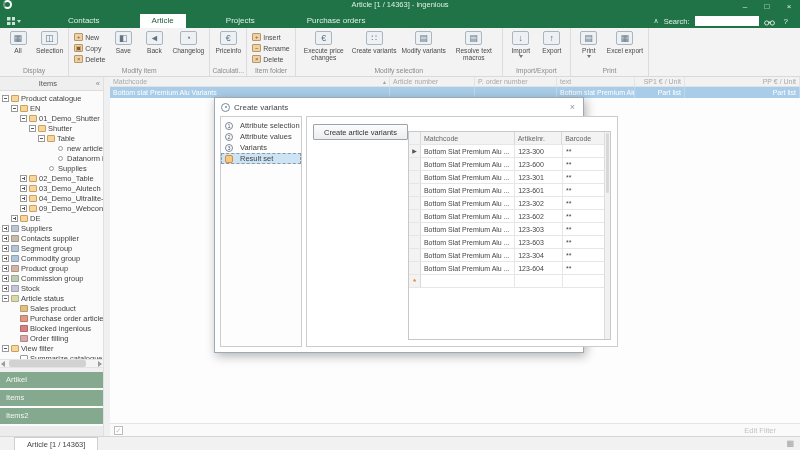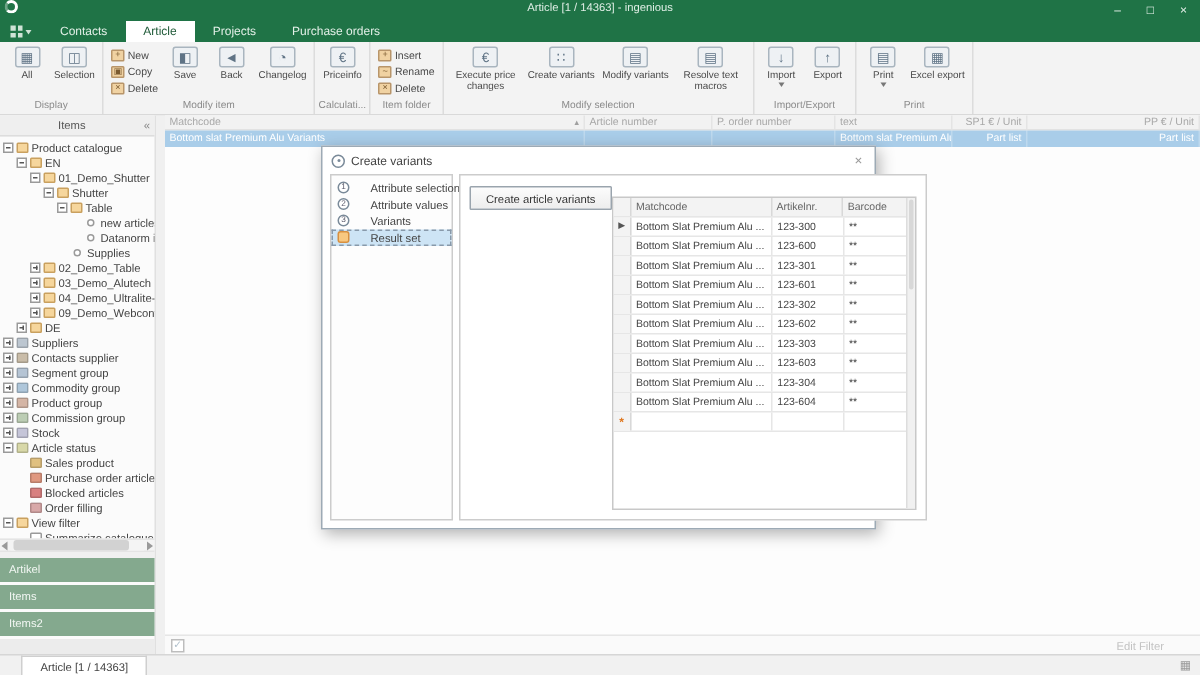--- a/index.html
+++ b/index.html
@@ -7,21 +7,21 @@
   .screen{position:relative;width:800px;height:450px;background:#f4f4f4;overflow:hidden;}
 
   
   .titlebar{height:14px;background:#1f7346;display:flex;color:#eaf3ec;position:relative;}
   .logo{width:9px;height:9px;border:2px solid #fff;border-radius:50%;margin-left:3px;border-left-color:rgba(255,255,255,.35);}
   .win-title{position:absolute;left:0;right:0;text-align:center;font-size:7.5px;color:#dfeee5;}
   .win-controls{margin-left:auto;display:flex;z-index:2;}
   .win-controls span{width:22px;text-align:center;font-size:8px;line-height:14px;color:#e8f2ec;}
 
   
-  .menubar{height:14px;background:#1f7346;display:flex;align-items:stretch;color:#eaf3ec;}
+  .menubar{height:14px;background:#1f7346;display:flex;align-items:stretch;color:#eaf3ec;gap:28px;}
   .appbtn{display:flex;align-items:center;gap:2px;padding:0 7px;}
   .appbtn .gridic{width:8px;height:8px;background:
      linear-gradient(#cfe3d6,#cfe3d6) 0 0/3.5px 3.5px no-repeat,
      linear-gradient(#cfe3d6,#cfe3d6) 100% 0/3.5px 3.5px no-repeat,
      linear-gradient(#cfe3d6,#cfe3d6) 0 100%/3.5px 3.5px no-repeat,
      linear-gradient(#cfe3d6,#cfe3d6) 100% 100%/3.5px 3.5px no-repeat;}
   .appbtn .caret{width:0;height:0;border-left:2.5px solid transparent;border-right:2.5px solid transparent;border-top:3px solid #cfe3d6;}
   .tab{font-size:8px;line-height:14px;padding:0 12px;color:#e2efe7;}
   .tab[data-active="true"]{background:#fff;color:#1f5a38;}
   .menu-right{margin-left:auto;display:flex;align-items:center;gap:5px;padding-right:8px;}
@@ -117,21 +117,21 @@
 
   
   .dialog{position:absolute;left:214px;top:97px;width:370px;height:256px;background:#fff;border:1px solid #9daab5;box-shadow:2px 3px 10px rgba(0,0,0,.3);display:flex;flex-direction:column;}
   .dlg-title{height:18px;display:flex;align-items:center;gap:4px;padding:0 6px;}
   .dlg-icon{width:9px;height:9px;border:1px solid #7a8a99;border-radius:50%;position:relative;}
   .dlg-icon::after{content:"";position:absolute;left:2.5px;top:2.5px;width:2px;height:2px;background:#7a8a99;border-radius:50%;}
   .dlg-title-text{font-size:8px;color:#444;flex:1;}
   .dlg-close{font-size:9px;color:#9a9a9a;padding:0 2px;}
   .dlg-body{flex:1;display:flex;gap:4px;padding:0 5px 5px 5px;}
   .steps{width:82px;border:1px solid #ccc;background:#fdfdfd;padding-top:3px;}
-  .step{height:11px;display:flex;gap:14px;padding:0 3px;border:1px dashed transparent;}
+  .step{height:11px;display:flex;align-items:center;gap:7px;padding:0 3px;border:1px dashed transparent;}
   .step[data-selected="true"]{background:#cde4f5;border-color:#8899aa;}
   .step-ic{width:8px;height:8px;border:1px solid #7a8a99;border-radius:50%;font-size:5.5px;line-height:7px;text-align:center;color:#556;flex:0 0 auto;background:#fff;}
   .step-ic[data-kind="result"]{border-radius:2px;background:#f8c880;border-color:#d89040;}
   .step-label{font-size:7.5px;color:#444;white-space:nowrap;}
   .dlg-right{flex:1;border:1px solid #ccc;background:#fff;display:flex;flex-direction:row;padding:7px 6px 6px 6px;position:relative;}
   .create-btn{align-self:flex-start;height:16px;border:1px solid #9aa4ad;background:linear-gradient(#fcfcfc,#ededed);font-size:7.5px;color:#333;padding:0 10px;border-radius:1px;}
   .dlg-table{margin-top:7px;flex:1;border:1px solid #c8c8c8;position:relative;overflow:hidden;background:#fff;}
   .dt-row{display:flex;height:13px;border-bottom:1px solid #e6e6e6;}
   .dt-head{background:#f3f3f3;}
   .dt-marker{width:12px;background:#f3f3f3;border-right:1px solid #d8d8d8;font-size:6px;line-height:13px;text-align:center;color:#555;flex:0 0 auto;}
@@ -164,20 +164,33 @@
     </span>
 
       <span class="tab" data-active="false">Contacts</span>
 
       <span class="tab" data-active="true">Article</span>
 
       <span class="tab" data-active="false">Projects</span>
 
       <span class="tab" data-active="false">Purchase orders</span>
 
+    <span class="menu-right">
+      <span class="chev">∧</span>
+      <span class="search-lb">Search:</span>
+      <input class="search-in" value="" style="">
+      <span class="binoc">
+        <svg width="11" height="9" viewBox="0 0 11 9">
+            <circle cx="2.7" cy="6" r="2.1" fill="none" stroke="#d9e8de" stroke-width="1"></circle>
+            <circle cx="8.3" cy="6" r="2.1" fill="none" stroke="#d9e8de" stroke-width="1"></circle>
+            <rect x="4.6" y="4.6" width="1.8" height="1.6" fill="#d9e8de"></rect>
+          </svg>
+      </span>
+      <span class="help">?</span>
+    </span>
   </div>
 
   <div class="ribbon">
 
     <div class="rgroup">
       <div class="rbody">
         <div class="rbtn-lg">
           <span class="ic">▦</span>
           <span class="cap">All</span>
         </div>
@@ -447,21 +460,21 @@
 
           <div class="titem" data-indent="1">
             <span class="texp" data-exp="none"></span>
             <span class="ticon" data-icon="purchase"></span>
             <span class="tlabel">Purchase order article</span>
           </div>
 
           <div class="titem" data-indent="1">
             <span class="texp" data-exp="none"></span>
             <span class="ticon" data-icon="blocked"></span>
-            <span class="tlabel">Blocked articles</span>
+            <span class="tlabel">Blocked ingenious</span>
           </div>
 
           <div class="titem" data-indent="1">
             <span class="texp" data-exp="none"></span>
             <span class="ticon" data-icon="order"></span>
             <span class="tlabel">Order filling</span>
           </div>
 
           <div class="titem" data-indent="0">
             <span class="texp" data-exp="minus"></span>

